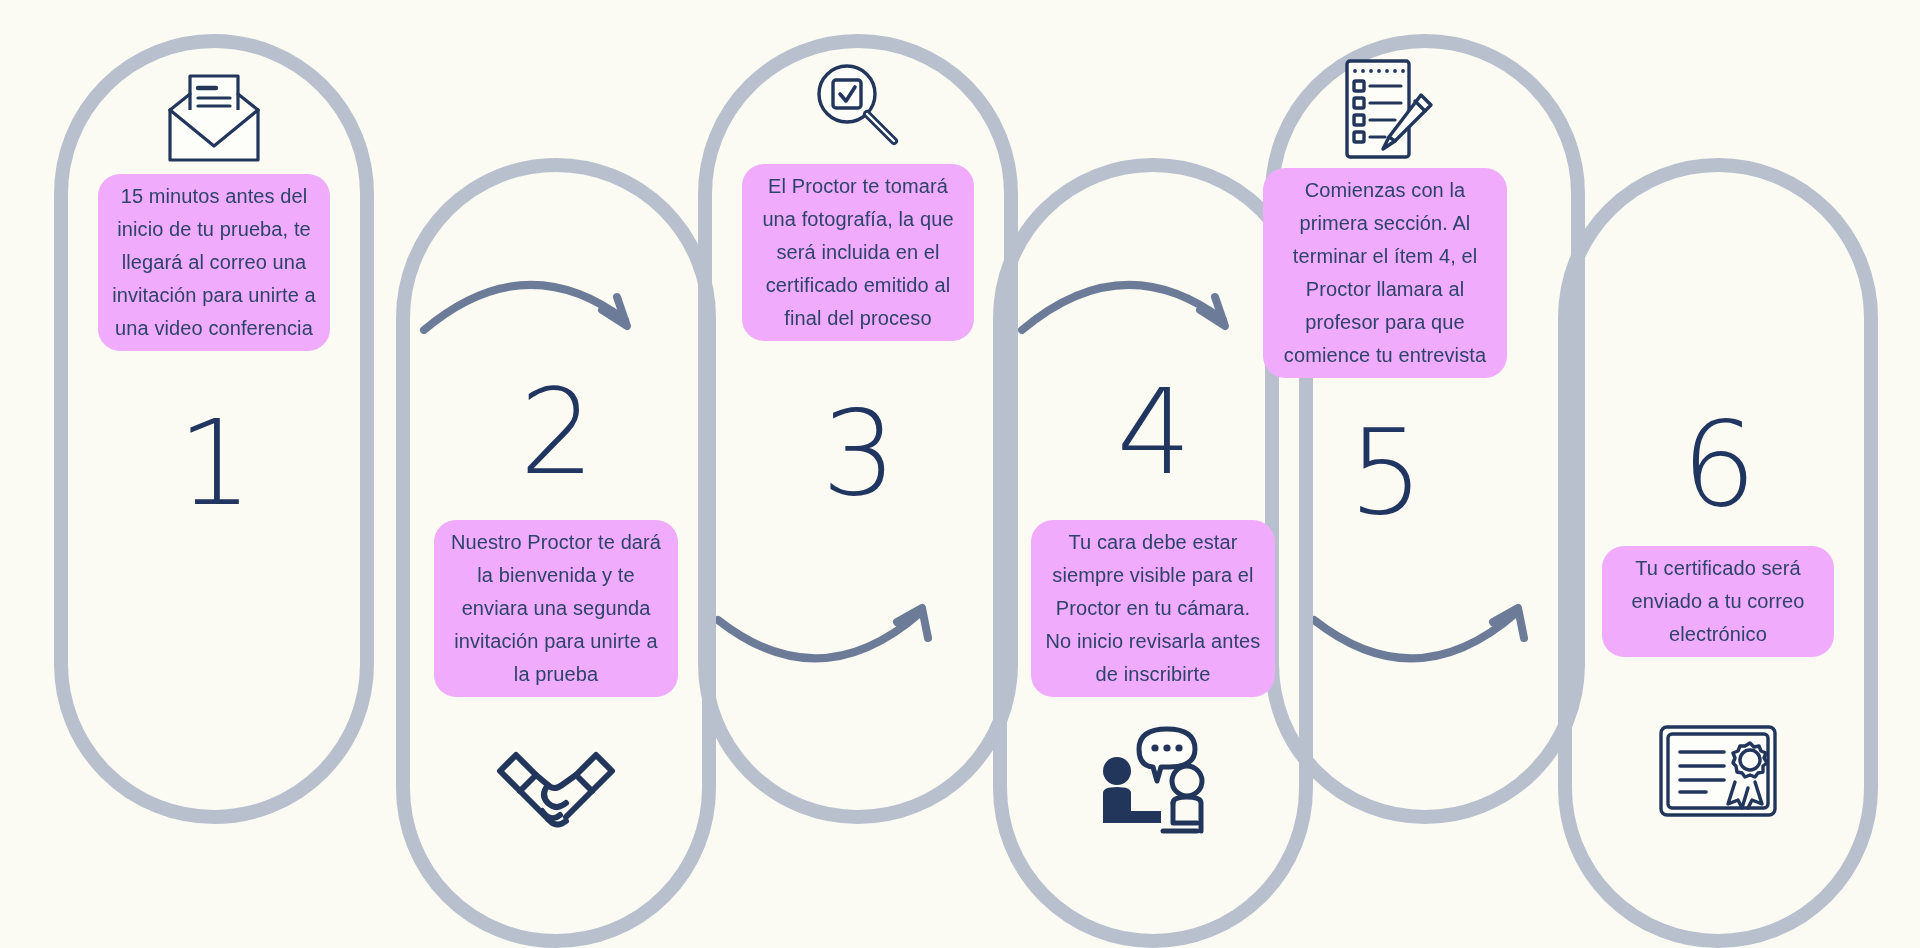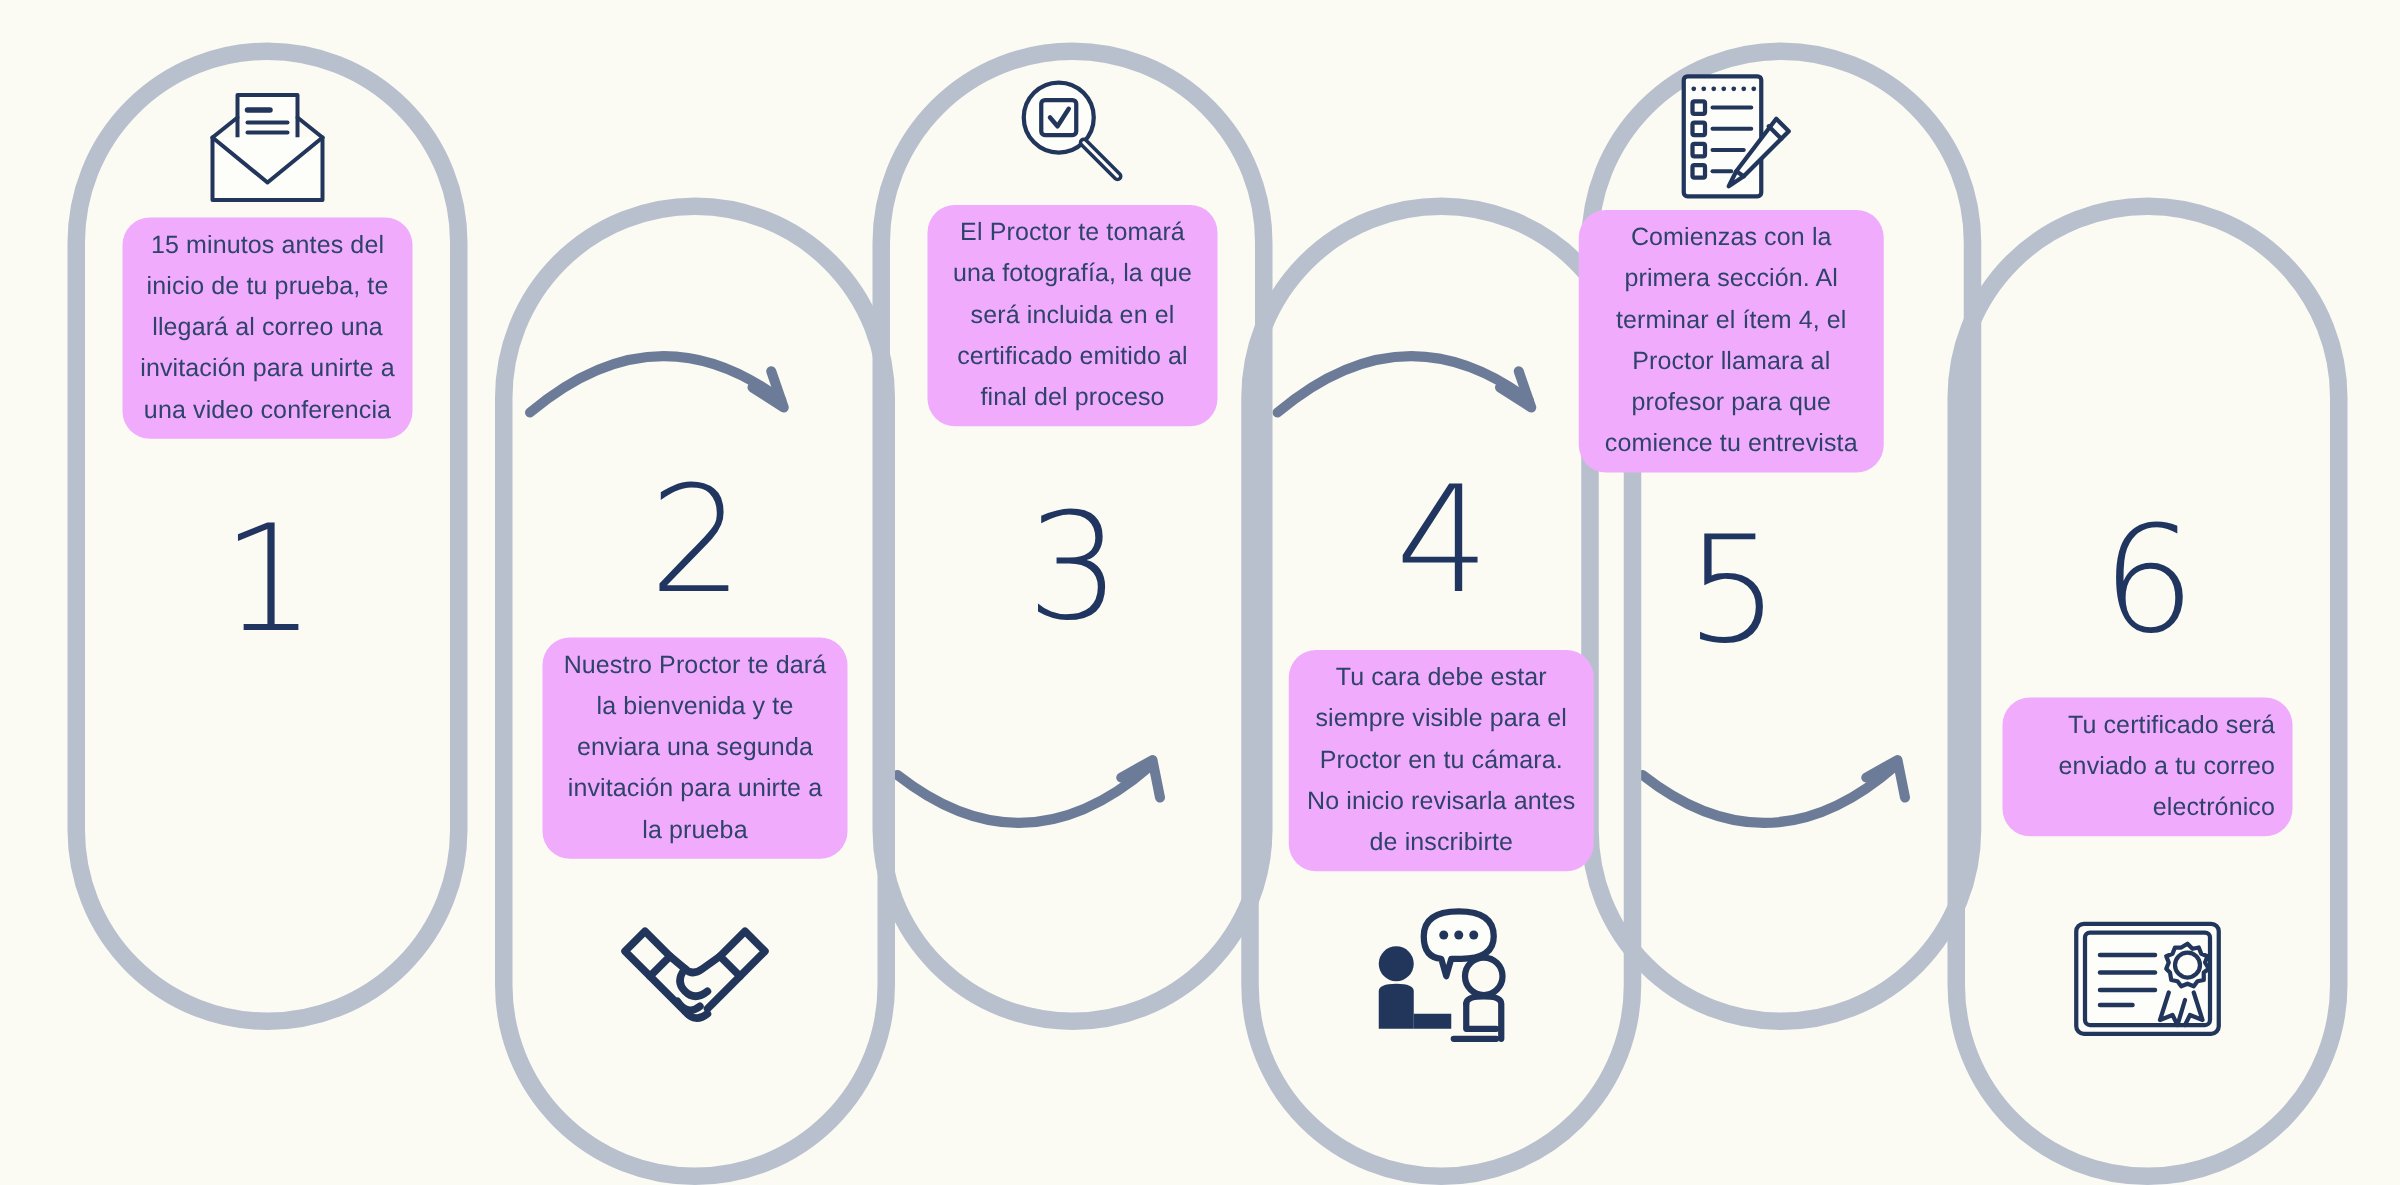--- a/index.html
+++ b/index.html
@@ -146,21 +146,21 @@
           <path d="M98 40 L78 24"></path>
         </g>
       </svg>
     </div>
     <div class="desc">15 minutos antes del inicio de tu prueba, te llegará al correo una invitación para unirte a una video conferencia</div>
     <div class="num" style="margin-top:48px;">1</div>
   </div>
 
   <div class="content" style="left:406px; top:368px;">
     <div class="num">2</div>
-    <div class="desc w-wide" style="margin-top:14px;">Nuestro Proctor te dará la bienvenida y te enviara una segunda invitación para unirte a la prueba</div>
+    <div class="desc w-wide" style="margin-top:24px;">Nuestro Proctor te dará la bienvenida y te enviara una segunda invitación para unirte a la prueba</div>
     <div class="icon-box" style="margin-top:34px;">
       <svg width="128" height="100" viewBox="0 0 128 100">
         <g fill="none" stroke="#22365c" stroke-width="6" stroke-linejoin="round" stroke-linecap="round">
 
           <path d="M8 34 L24 18 L44 38 L28 54 Z"></path>
 
           <path d="M120 34 L104 18 L84 38 L100 54 Z"></path>
 
           <path d="M28 54 L56 82"></path>
 
@@ -254,21 +254,21 @@
           <path d="M56 82 L62 86"></path>
         </g>
       </svg>
     </div>
     <div class="desc" style="width:244px;">Comienzas con la primera sección. Al terminar el ítem 4, el Proctor llamara al profesor para que comience tu entrevista</div>
     <div class="num" style="margin-top:30px;">5</div>
   </div>
 
   <div class="content" style="left:1568px; top:400px;">
     <div class="num">6</div>
-    <div class="desc" style="margin-top:30px;text-align:right;">Tu certificado será enviado a tu correo electrónico</div>
+    <div class="desc" style="margin-top:18px;">Tu certificado será enviado a tu correo electrónico</div>
     <div class="icon-box" style="margin-top:62px; height:104px;">
       <svg width="124" height="98" viewBox="0 0 124 98">
         <g fill="none" stroke="#22365c" stroke-width="3.4" stroke-linejoin="round" stroke-linecap="round">
           <rect x="5" y="5" width="114" height="88" rx="6" fill="#fdfdf9"></rect>
           <rect x="12" y="12" width="100" height="74" rx="4"></rect>
           <line x1="24" y1="30" x2="68" y2="30" stroke-width="3.6"></line>
           <line x1="24" y1="44" x2="68" y2="44" stroke-width="3.6"></line>
           <line x1="24" y1="58" x2="68" y2="58" stroke-width="3.6"></line>
           <line x1="24" y1="70" x2="50" y2="70" stroke-width="3.6"></line>
 

